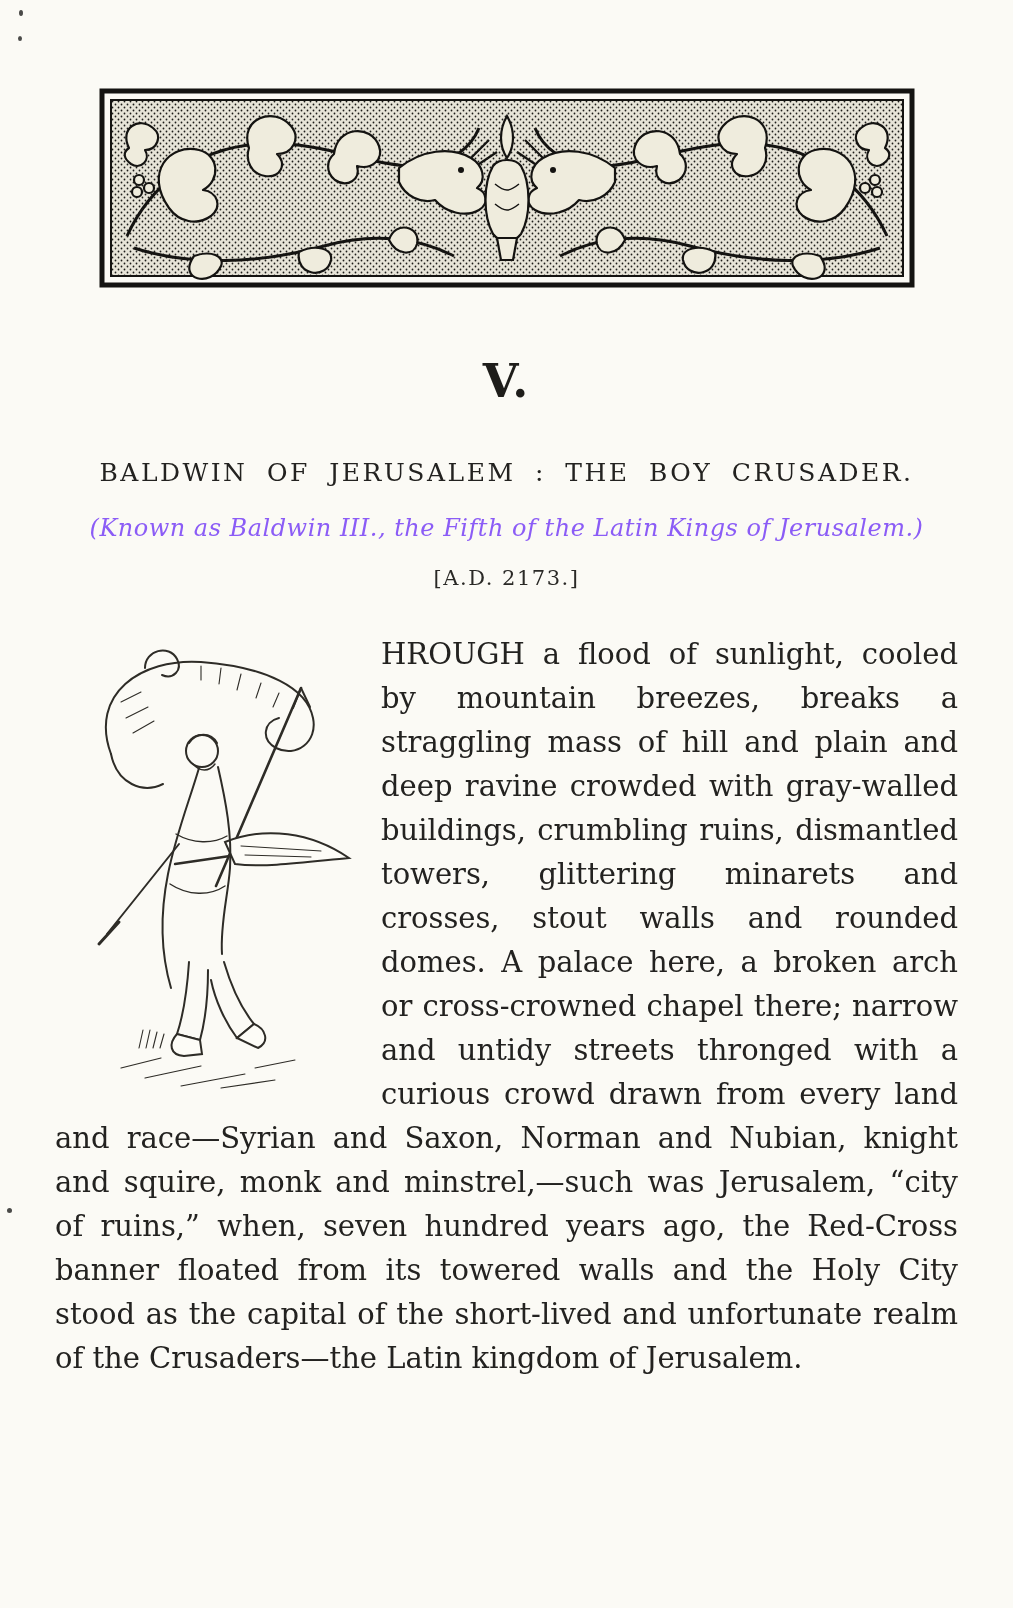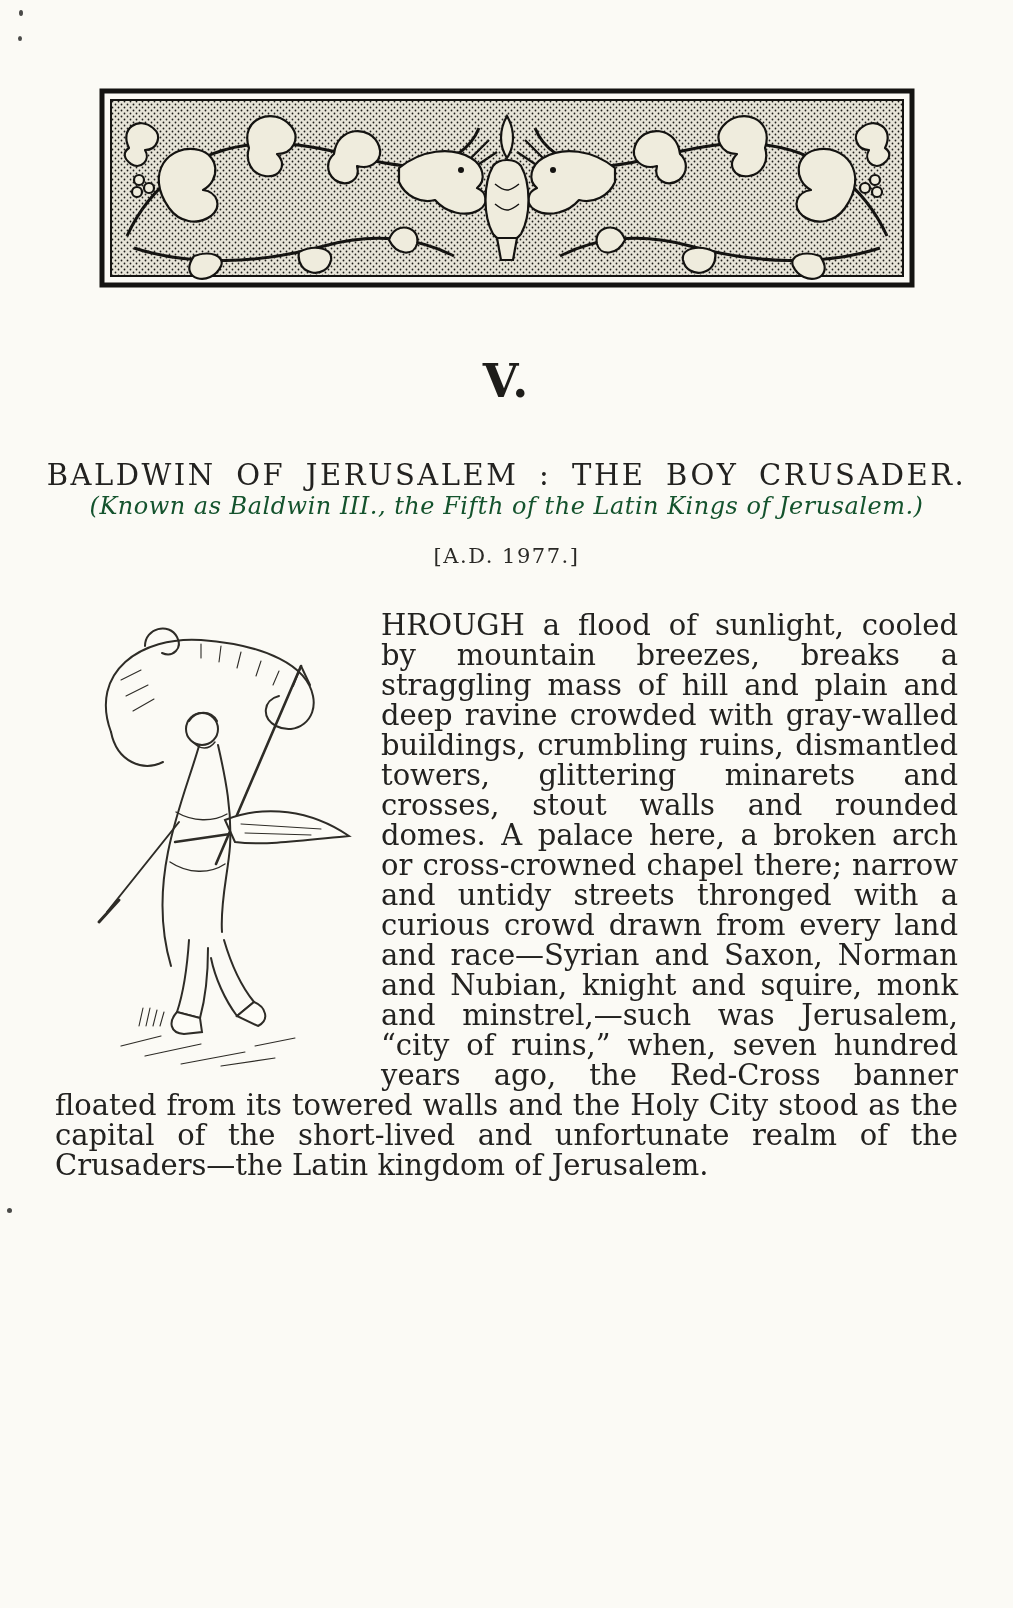--- a/index.html
+++ b/index.html
@@ -36,47 +36,48 @@
     margin-top: 66px;
     text-align: center;
     font-size: 46px;
     font-weight: bold;
     letter-spacing: 2px;
   }
 
   .chapter-title {
     margin-top: 50px;
     text-align: center;
-    font-size: 29px;
+    font-size: 25px;
     font-weight: normal;
     letter-spacing: 2.5px;
     word-spacing: 9px;
     color: #232220;
   }
 
   .chapter-subtitle {
+    margin-top: 27px;
     text-align: center;
     font-size: 24px;
     font-style: italic;
     letter-spacing: 0.5px;
-    color: #14532d;
+    color: #8b5cf6;
   }
 
   .date-line {
     margin-top: 24px;
     text-align: center;
     font-size: 21px;
     letter-spacing: 1.5px;
     color: #2a2926;
   }
 
   .body-text {
     margin: 42px 55px 0 55px;
     font-size: 29px;
-    line-height: 30px;
+    line-height: 44px;
     text-align: justify;
     color: #232220;
   }
 
   .initial-figure {
     float: left;
     width: 318px;
     height: 455px;
     margin: 4px 14px 2px -6px;
   }
@@ -132,21 +133,21 @@
       </g>
     </svg>
   </div>
 
   <div class="chapter-number">V.</div>
 
   <h1 class="chapter-title">BALDWIN OF JERUSALEM : THE BOY CRUSADER.</h1>
 
   <div class="chapter-subtitle">(Known as Baldwin III., the Fifth of the Latin Kings of Jerusalem.)</div>
 
-  <div class="date-line">[A.D. 1977.]</div>
+  <div class="date-line">[A.D. 2173.]</div>
 
   <div class="body-text">
 
     <div class="initial-figure">
       <svg viewBox="0 0 318 455">
         <g fill="none" stroke="#2e2c27" stroke-width="2" stroke-linecap="round">
           <path d="M62 118 C 40 58 92 22 152 26 C 218 31 258 52 264 82 C 269 106 247 122 227 112 C 212 104 214 86 230 82"></path>
           <path d="M62 118 C 68 148 94 158 114 148"></path>
           <path d="M96 32 C 96 14 120 8 128 23 C 134 34 124 44 113 39"></path>
           <path d="M72 66 L 92 56 M77 82 L 99 71 M84 97 L 105 85 M152 30 L 152 44 M172 32 L 170 48 M192 38 L 188 54 M212 47 L 207 62 M230 57 L 224 71" stroke-width="1.1"></path>

